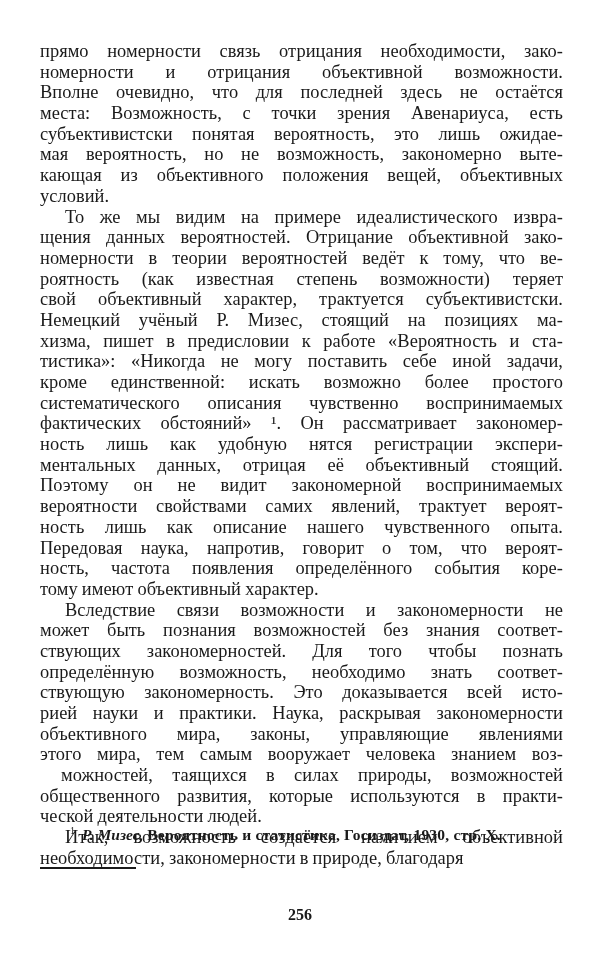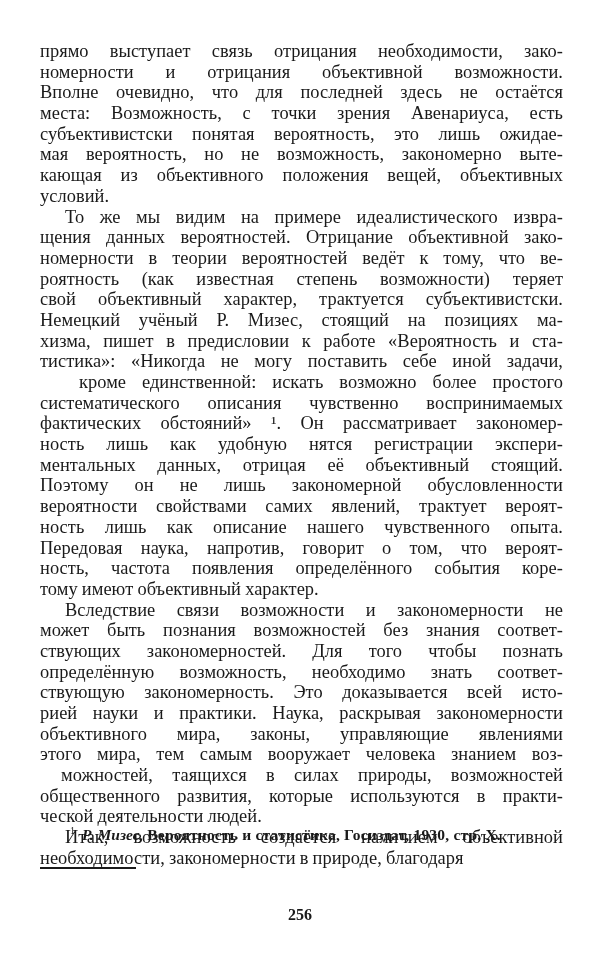--- a/index.html
+++ b/index.html
@@ -30,21 +30,21 @@
     font-size: 16px; font-weight: bold;
   }
 </style>
 </head>
 <body>
 
 <div class="page">
   <div class="body-text" id="body-text">
       <div>
         <div class="line">
-          <span style="display: block;">прямо выступает связь отрицания необходимости, зако-</span>
+          <span style="display: block;">прямо номерности связь отрицания необходимости, зако-</span>
         </div>
         <div class="line">
           <span style="display: block;">номерности и отрицания объективной возможности.</span>
         </div>
         <div class="line">
           <span style="display: block;">Вполне очевидно, что для последней здесь не остаётся</span>
         </div>
         <div class="line">
           <span style="display: block;">места: Возможность, с точки зрения Авенариуса, есть</span>
         </div>
@@ -80,36 +80,36 @@
         <div class="line">
           <span style="display: block;">Немецкий учёный Р. Мизес, стоящий на позициях ма-</span>
         </div>
         <div class="line">
           <span style="display: block;">хизма, пишет в предисловии к работе «Вероятность и ста-</span>
         </div>
         <div class="line">
           <span style="display: block;">тистика»: «Никогда не могу поставить себе иной задачи,</span>
         </div>
         <div class="line">
-          <span style="display: block; margin-left: 39px;">кроме единственной: искать возможно более простого</span>
+          <span style="display: block;">кроме единственной: искать возможно более простого</span>
         </div>
         <div class="line">
           <span style="display: block;">систематического описания чувственно воспринимаемых</span>
         </div>
         <div class="line">
           <span style="display: block;">фактических обстояний» ¹. Он рассматривает закономер-</span>
         </div>
         <div class="line">
           <span style="display: block;">ность лишь как удобную нятся регистрации экспери-</span>
         </div>
         <div class="line">
           <span style="display: block;">ментальных данных, отрицая её объективный стоящий.</span>
         </div>
         <div class="line">
-          <span style="display: block;">Поэтому он не лишь закономерной обусловленности</span>
+          <span style="display: block;">Поэтому он не видит закономерной воспринимаемых</span>
         </div>
         <div class="line">
           <span style="display: block;">вероятности свойствами самих явлений, трактует вероят-</span>
         </div>
         <div class="line">
           <span style="display: block;">ность лишь как описание нашего чувственного опыта.</span>
         </div>
         <div class="line">
           <span style="display: block;">Передовая наука, напротив, говорит о том, что вероят-</span>
         </div>

